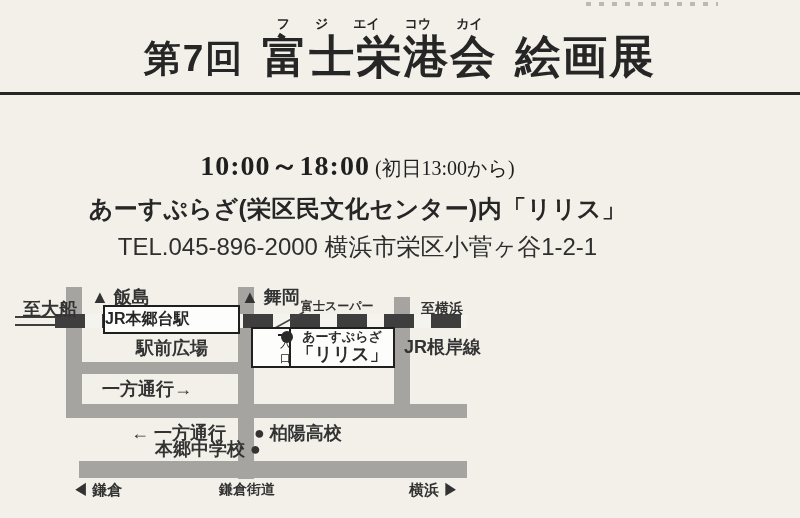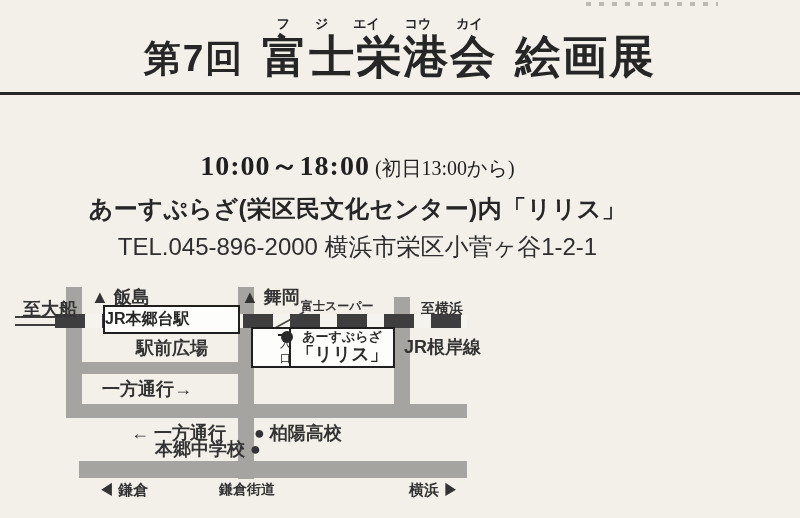--- a/index.html
+++ b/index.html
@@ -106,21 +106,21 @@
   .lbl-iijima        { left: 76px;  top: 2px; }
   .lbl-maioka        { left: 226px; top: 2px; }
   .lbl-fuji-super    { left: 286px; top: 15px; font-size: 12px; }
   .lbl-to-yokohama   { left: 406px; top: 17px; font-size: 14px; }
   .lbl-jr-negishi    { left: 389px; top: 52px; }
   .lbl-ekimae        { left: 121px; top: 53px; }
   .lbl-oneway1       { left: 87px;  top: 94px; }
   .lbl-oneway2       { left: 116px; top: 138px; }
   .lbl-hakuyo        { left: 239px; top: 138px; }
   .lbl-hongo         { left: 140px; top: 154px; }
-  .lbl-kamakura      { left: 84px;  top: 198px; font-size: 15px; font-weight: 700; }
+  .lbl-kamakura      { left: 58px;  top: 198px; font-size: 15px; font-weight: 700; }
   .lbl-kamakura-kaido{ left: 204px; top: 198px; font-size: 14px; }
   .lbl-yokohama      { left: 394px; top: 198px; font-size: 15px; font-weight: 700; }
   
   .access { position: absolute; left: 518px; top: 308px; width: 266px; color: #3a3a3a; }
   .access-heading {
     font-size: 20px; font-weight: 600; letter-spacing: 3px;
     padding-bottom: 7px; width: 238px;
     border-bottom: 3px solid #3e3e3e;
   }
   .access-item-title { font-size: 20px; font-weight: 600; }

